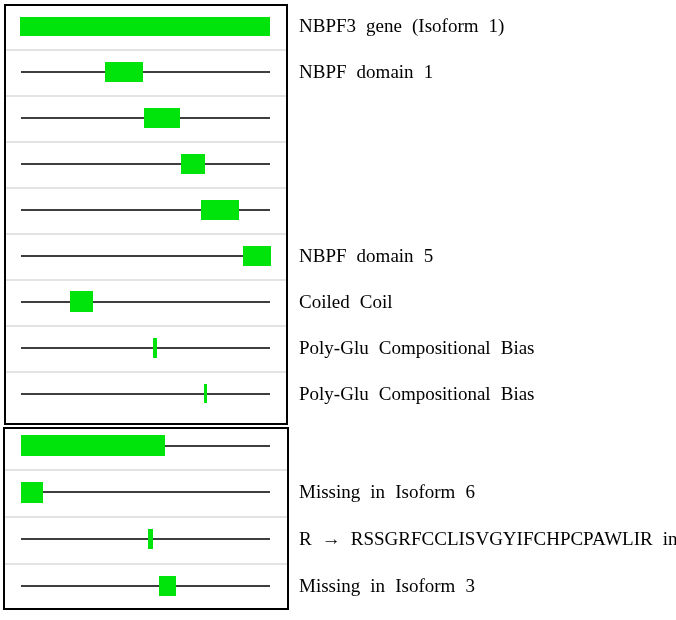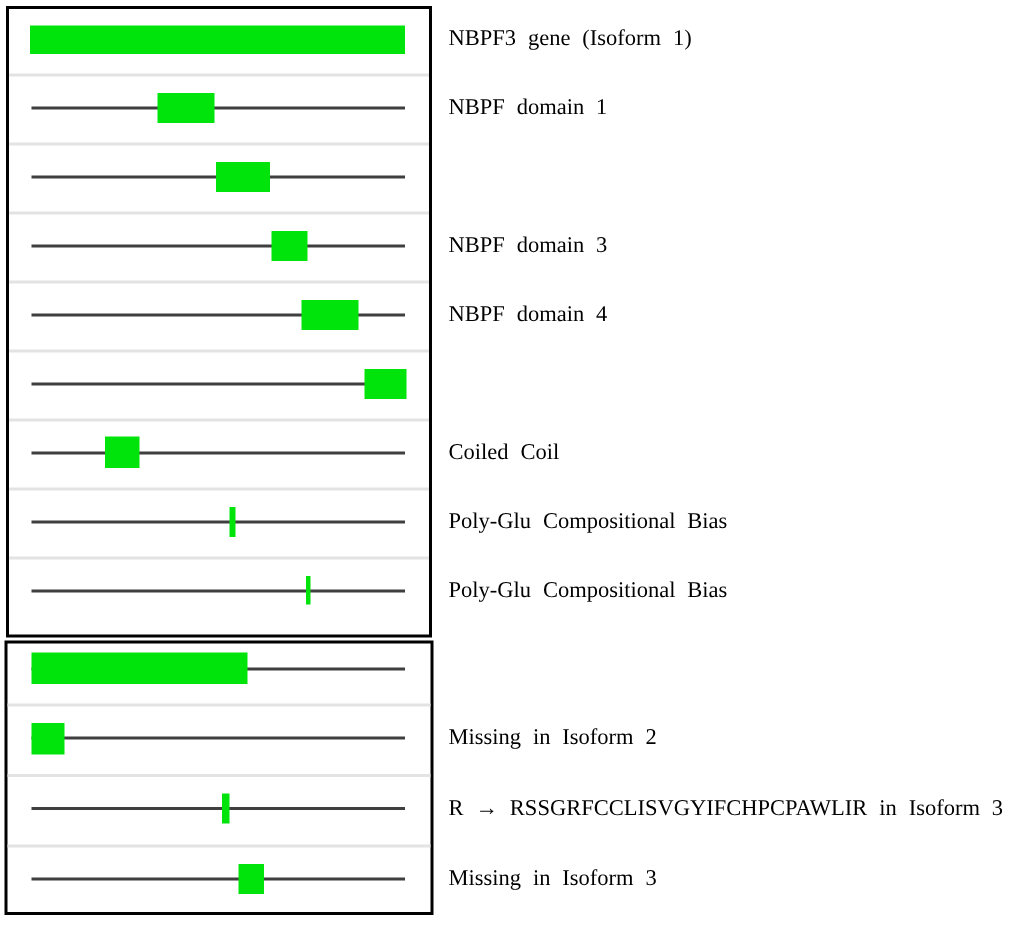--- a/index.html
+++ b/index.html
@@ -25,21 +25,21 @@
     position:absolute;
     height:2px;
     background:var(--line,#3f3f3f);
   }
   .marker{
     position:absolute;
     background:var(--green,#00e40c);
   }
   .feature-label{
     position:absolute;
-    font-size:15px;
+    font-size:19px;
     line-height:20px;
     color:#000000;
     white-space:nowrap;
     word-spacing:0.28em;
   }
 </style>
 </head>
 <body>
 
 <div class="panel" style="--green: #00e40c; --line: #3f3f3f; --border: #000000; --sep: #e3e3e3;">
@@ -50,47 +50,46 @@
     <div class="sep" style="left: 6px; width: 280px; top: 49px;"></div>
     <div class="track-line" style="left: 21px; width: 249px; top: 71px;"></div>
     <div class="marker" style="left: 105px; width: 38px; top: 62px; height: 20px;"></div>
     <div class="feature-label" style="left: 299px; top: 62px; text-align: center;">NBPF domain 1</div>
     <div class="sep" style="left: 6px; width: 280px; top: 95px;"></div>
     <div class="track-line" style="left: 21px; width: 249px; top: 117px;"></div>
     <div class="marker" style="left: 144px; width: 36px; top: 108px; height: 20px;"></div>
     <div class="sep" style="left: 6px; width: 280px; top: 141px;"></div>
     <div class="track-line" style="left: 21px; width: 249px; top: 163px;"></div>
     <div class="marker" style="left: 181px; width: 24px; top: 154px; height: 20px;"></div>
-    <div class="feature-label" style="left: 299px; top: 154px;">NBPF domain 3</div>
     <div class="sep" style="left: 6px; width: 280px; top: 187px;"></div>
     <div class="track-line" style="left: 21px; width: 249px; top: 209px;"></div>
     <div class="marker" style="left: 201px; width: 38px; top: 200px; height: 20px;"></div>
-    <div class="feature-label" style="left: 299px; top: 200px;">NBPF domain 4</div>
     <div class="sep" style="left: 6px; width: 280px; top: 233px;"></div>
     <div class="track-line" style="left: 21px; width: 249px; top: 255px;"></div>
     <div class="marker" style="left: 243px; width: 28px; top: 246px; height: 20px;"></div>
+    <div class="feature-label" style="left: 299px; top: 246px;">NBPF domain 5</div>
     <div class="sep" style="left: 6px; width: 280px; top: 279px;"></div>
     <div class="track-line" style="left: 21px; width: 249px; top: 301px;"></div>
     <div class="marker" style="left: 70px; width: 23px; top: 291px; height: 21px;"></div>
     <div class="feature-label" style="left: 299px; top: 292px; text-align: right;">Coiled Coil</div>
     <div class="sep" style="left: 6px; width: 280px; top: 325px;"></div>
     <div class="track-line" style="left: 21px; width: 249px; top: 347px;"></div>
     <div class="marker" style="left: 153px; width: 4px; top: 338px; height: 20px;"></div>
     <div class="feature-label" style="left: 299px; top: 338px;">Poly-Glu Compositional Bias</div>
     <div class="sep" style="left: 6px; width: 280px; top: 371px;"></div>
     <div class="track-line" style="left: 21px; width: 249px; top: 393px;"></div>
     <div class="marker" style="left: 204px; width: 3px; top: 384px; height: 19px;"></div>
     <div class="feature-label" style="left: 299px; top: 384px;">Poly-Glu Compositional Bias</div>
     <div class="group-box" style="left: 3px; top: 427px; width: 286px; height: 183px;"></div>
     <div class="track-line" style="left: 21px; width: 249px; top: 445px;"></div>
     <div class="marker" style="left: 21px; width: 144px; top: 435px; height: 21px;"></div>
     <div class="sep" style="left: 5px; width: 282px; top: 469px;"></div>
     <div class="track-line" style="left: 21px; width: 249px; top: 491px;"></div>
     <div class="marker" style="left: 21px; width: 22px; top: 482px; height: 21px;"></div>
-    <div class="feature-label" style="left: 299px; top: 482px;">Missing in Isoform 2</div>
+    <div class="feature-label" style="left: 299px; top: 482px;">Missing in Isoform 6</div>
     <div class="sep" style="left: 5px; width: 282px; top: 516px;"></div>
     <div class="track-line" style="left: 21px; width: 249px; top: 538px;"></div>
     <div class="marker" style="left: 148px; width: 5px; top: 529px; height: 20px;"></div>
     <div class="feature-label" style="left: 299px; top: 529px;">R → RSSGRFCCLISVGYIFCHPCPAWLIR in Isoform 3</div>
     <div class="sep" style="left: 5px; width: 282px; top: 563px;"></div>
     <div class="track-line" style="left: 21px; width: 249px; top: 585px;"></div>
     <div class="marker" style="left: 159px; width: 17px; top: 576px; height: 20px;"></div>
     <div class="feature-label" style="left: 299px; top: 576px;">Missing in Isoform 3</div>
   </div>
 

